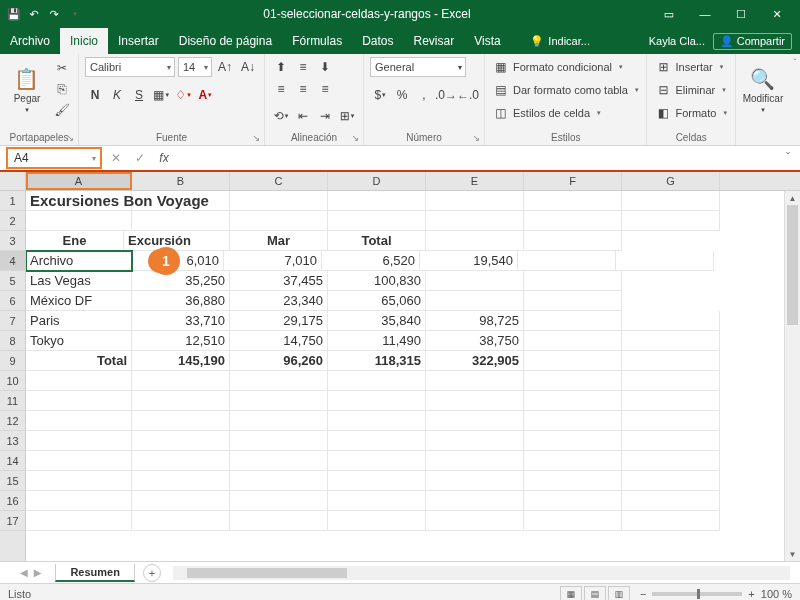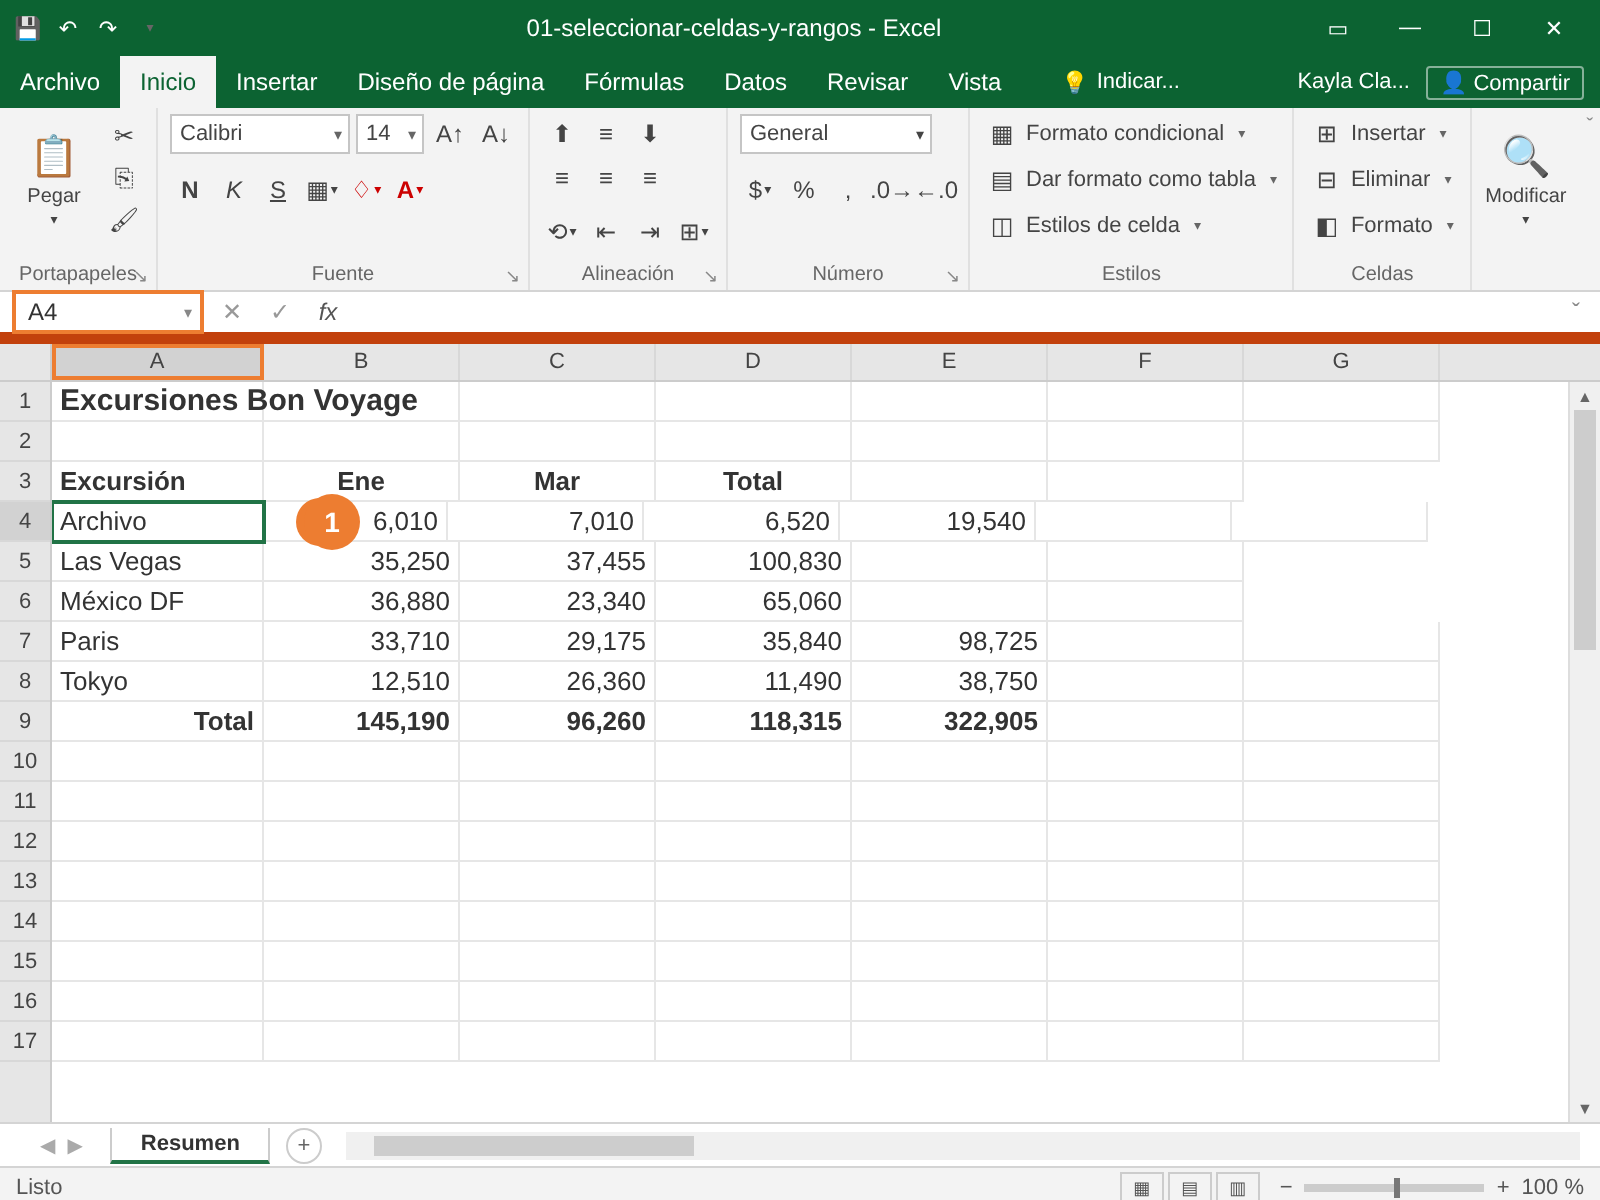--- a/index.html
+++ b/index.html
@@ -44,21 +44,21 @@
 .align-group .row { display: flex; gap: 2px; margin-top: 3px; }
 
 .num-group .sel { border: 1px solid #c5c5c5; background: #fff; height: 20px; width: 96px; font-size: 11px; padding: 0 16px 0 4px; display: flex; align-items: center; position: relative; }
 .num-group .sel::after { content: '▾'; position: absolute; right: 3px; font-size: 8px; }
 .num-group .row { display: flex; gap: 2px; margin-top: 4px; }
 
 .styles-group .item, .cells-group .item { display: flex; align-items: center; gap: 4px; height: 20px; font-size: 11px; padding: 0 2px; white-space: nowrap; }
 .styles-group .item .ic, .cells-group .item .ic { width: 16px; text-align: center; font-size: 12px; }
 .styles-group .item::after, .cells-group .item::after { content: '▾'; font-size: 7px; margin-left: 3px; color: #666; }
 
-.formula-bar { height: 26px; border-bottom: 6px solid #c2410c; display: flex; align-items: center; background: #fff; justify-content: center; }
+.formula-bar { height: 26px; border-bottom: 2px solid #c2410c; display: flex; align-items: center; background: #fff; justify-content: center; }
 .name-box { width: 96px; height: 22px; border: 2px solid #ed7d31; margin: 0 2px 0 6px; display: flex; align-items: center; padding: 0 16px 0 6px; font-size: 12px; position: relative; background: #fff; }
 .name-box::after { content: '▾'; position: absolute; right: 4px; font-size: 8px; color: #888; }
 .fb-btn { width: 24px; height: 20px; display: flex; align-items: center; justify-content: center; color: #999; font-size: 12px; }
 .fx { font-style: italic; color: #555; }
 .fb-input { flex: 1; height: 20px; border: none; outline: none; font-size: 12px; }
 
 .grid-area { position: relative; height: 389px; display: flex; }
 .row-hdrs { width: 26px; background: #e6e6e6; border-right: 1px solid #ccc; }
 .corner { height: 19px; border-bottom: 1px solid #ccc; background: #e6e6e6; }
 .rh { height: 20px; border-bottom: 1px solid #d8d8d8; font-size: 11px; color: #444; display: flex; align-items: center; justify-content: center; background: #e6e6e6; }
@@ -318,22 +318,22 @@
         <div class="row">
           <div class="cell" style="width: 106px;"></div>
           <div class="cell" style="width: 98px;"></div>
           <div class="cell" style="width: 98px;"></div>
           <div class="cell" style="width: 98px;"></div>
           <div class="cell" style="width: 98px;"></div>
           <div class="cell" style="width: 98px;"></div>
           <div class="cell" style="width: 98px;"></div>
         </div>
         <div class="row">
+          <div class="cell bold center" style="width: 98px;">Ene</div>
           <div class="cell bold" style="width: 106px;">Excursión</div>
-          <div class="cell bold center" style="width: 98px;">Ene</div>
           <div class="cell bold center" style="width: 98px;">Mar</div>
           <div class="cell bold center" style="width: 98px;">Total</div>
           <div class="cell" style="width: 98px;"></div>
           <div class="cell" style="width: 98px;"></div>
         </div>
         <div class="row">
           <div class="cell active" style="width: 106px;">Archivo</div>
           <div class="cell num" style="width: 92px; padding-left: 48px;">6,010</div>
           <div class="cell num" style="width: 98px;">7,010</div>
           <div class="cell num" style="width: 98px;">6,520</div>
@@ -362,21 +362,21 @@
           <div class="cell num" style="width: 98px;">33,710</div>
           <div class="cell num" style="width: 98px;">29,175</div>
           <div class="cell num" style="width: 98px;">35,840</div>
           <div class="cell num" style="width: 98px;">98,725</div>
           <div class="cell" style="width: 98px;"></div>
           <div class="cell" style="width: 98px;"></div>
         </div>
         <div class="row">
           <div class="cell" style="width: 106px;">Tokyo</div>
           <div class="cell num" style="width: 98px;">12,510</div>
-          <div class="cell num" style="width: 98px;">26,360</div>
+          <div class="cell num" style="width: 98px;">14,750</div>
           <div class="cell num" style="width: 98px;">11,490</div>
           <div class="cell num" style="width: 98px;">38,750</div>
           <div class="cell" style="width: 98px;"></div>
           <div class="cell" style="width: 98px;"></div>
         </div>
         <div class="row">
           <div class="cell bold num" style="width: 106px;">Total</div>
           <div class="cell bold num" style="width: 98px;">145,190</div>
           <div class="cell bold num" style="width: 98px;">96,260</div>
           <div class="cell bold num" style="width: 98px;">118,315</div>

